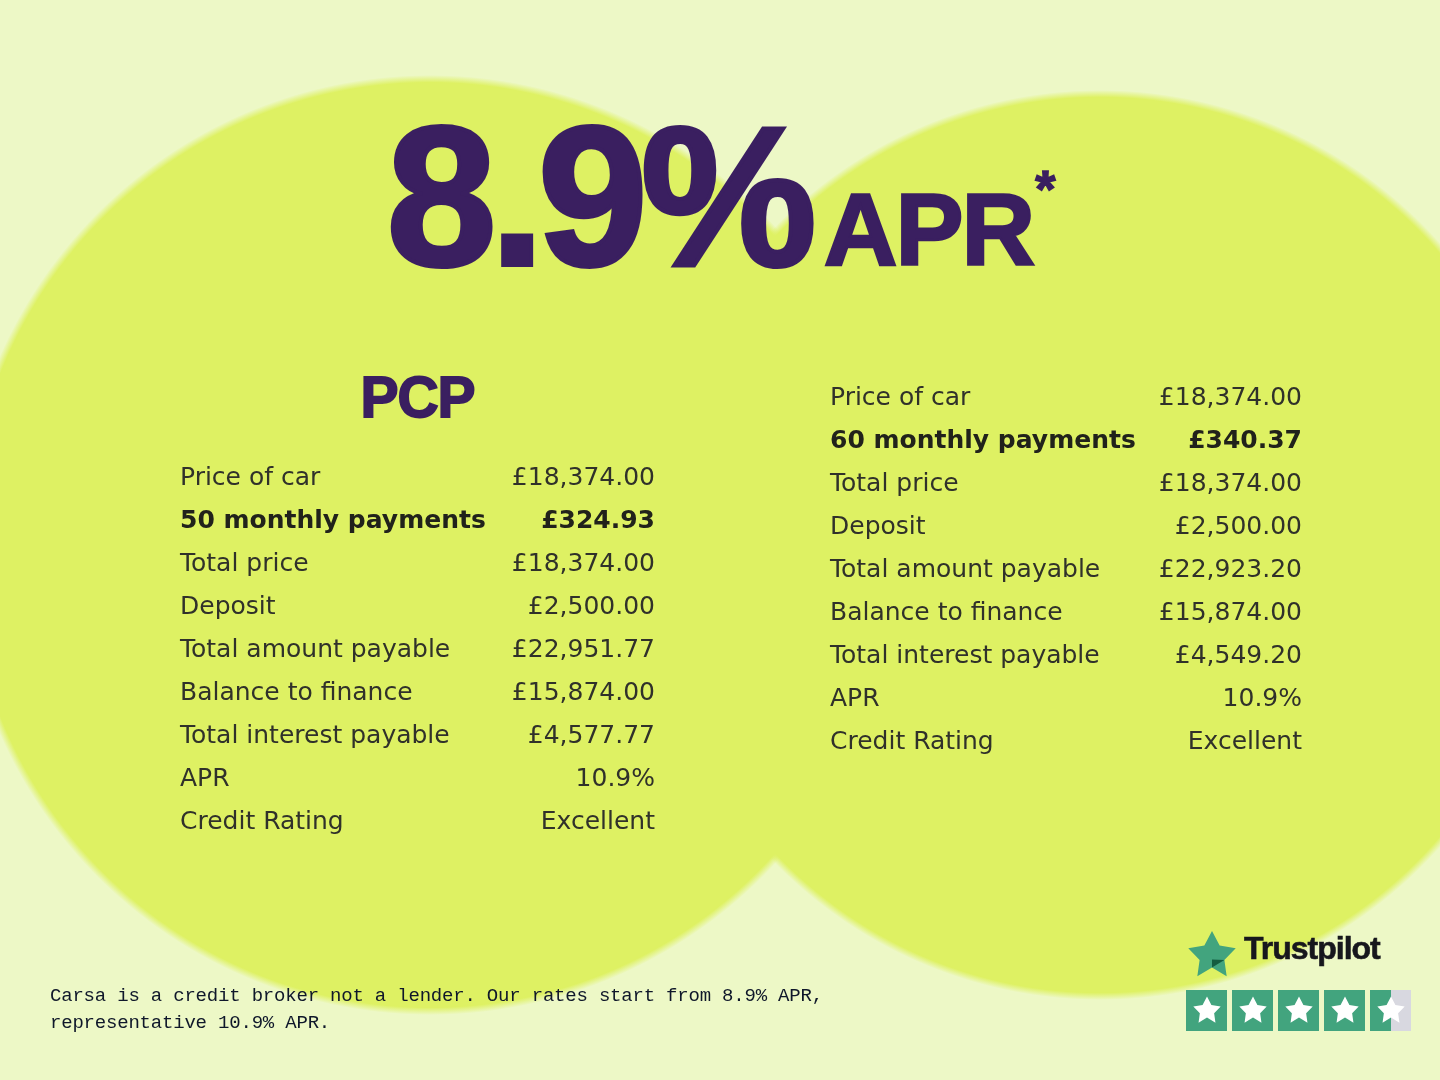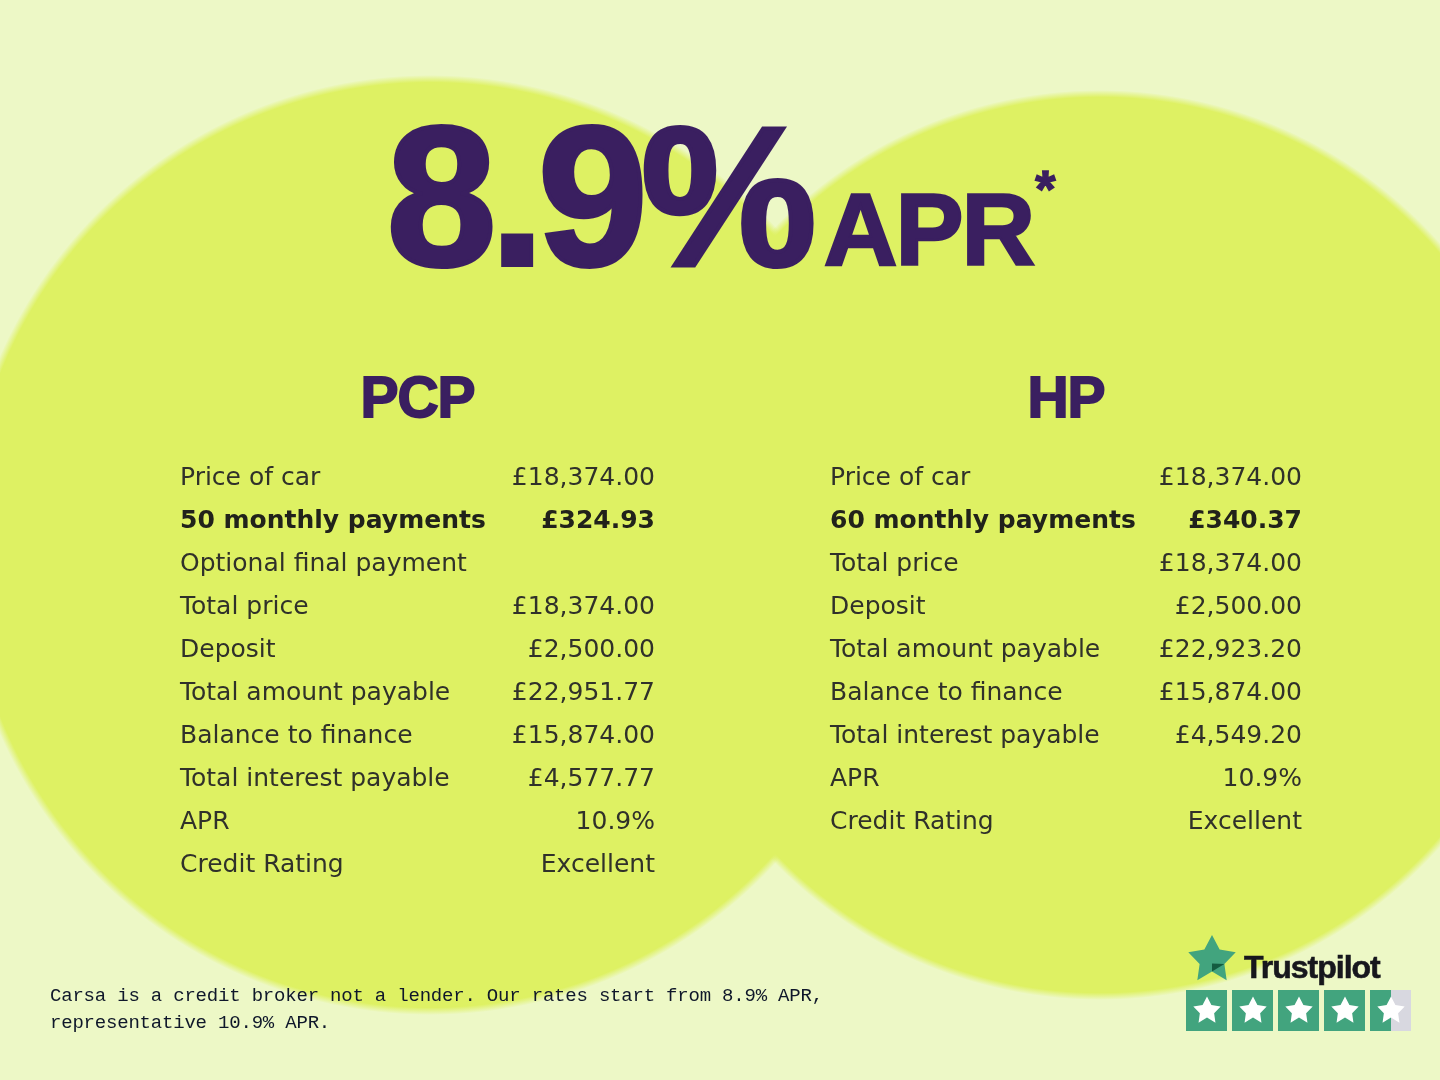--- a/index.html
+++ b/index.html
@@ -44,21 +44,21 @@
   .frow.bold{font-weight:700;color:var(--ink-bold,#21221b);}
   .flabel{white-space:nowrap;}
   .fvalue{white-space:nowrap;text-align:right;}
 
   
   .disclaimer{position:absolute;left:50px;top:983px;width:820px;
     font-size:19px;line-height:1.42;letter-spacing:-0.2px;color:#0f172a;font-weight:400;font-family:Liberation Mono, monospace;}
 
   
   .tp{position:absolute;left:1186px;top:930px;width:226px;}
-  .tp-logo{display:flex;align-items:flex-end;height:56px;}
+  .tp-logo{display:flex;align-items:flex-start;height:56px;}
   .tp-logo svg{width:52px;height:52px;flex:0 0 auto;}
   .tp-brand{font-size:32px;font-weight:700;letter-spacing:-1px;color:var(--tp-text,#17171d);
     margin-left:6px;-webkit-text-stroke:0.6px var(--tp-text,#17171d);}
   .tp-stars{display:flex;gap:5px;margin-top:4px;}
   .star-box{width:41px;height:41px;display:flex;align-items:center;justify-content:center;
     background:var(--tp-green,#42a47e);}
   .star-box svg{width:30px;height:30px;display:block;}
 </style>
 </head>
 <body>
@@ -80,24 +80,20 @@
     <div class="frows">
         <div class="frow">
           <span class="flabel">Price of car</span>
           <span class="fvalue">£18,374.00</span>
         </div>
         <div class="frow bold">
           <span class="flabel">50 monthly payments</span>
           <span class="fvalue">£324.93</span>
         </div>
         <div class="frow">
-          <span class="flabel">Optional final payment</span>
-          <span class="fvalue"></span>
-        </div>
-        <div class="frow">
           <span class="flabel">Total price</span>
           <span class="fvalue">£18,374.00</span>
         </div>
         <div class="frow">
           <span class="flabel">Deposit</span>
           <span class="fvalue">£2,500.00</span>
         </div>
         <div class="frow">
           <span class="flabel">Total amount payable</span>
           <span class="fvalue">£22,951.77</span>
@@ -115,21 +111,20 @@
           <span class="fvalue">10.9%</span>
         </div>
         <div class="frow">
           <span class="flabel">Credit Rating</span>
           <span class="fvalue">Excellent</span>
         </div>
       </div>
   </div>
 
   <div class="ftable ftable-hp">
-    <h2>HP</h2>
     <div class="frows">
         <div class="frow">
           <span class="flabel">Price of car</span>
           <span class="fvalue">£18,374.00</span>
         </div>
         <div class="frow bold">
           <span class="flabel">60 monthly payments</span>
           <span class="fvalue">£340.37</span>
         </div>
         <div class="frow">

